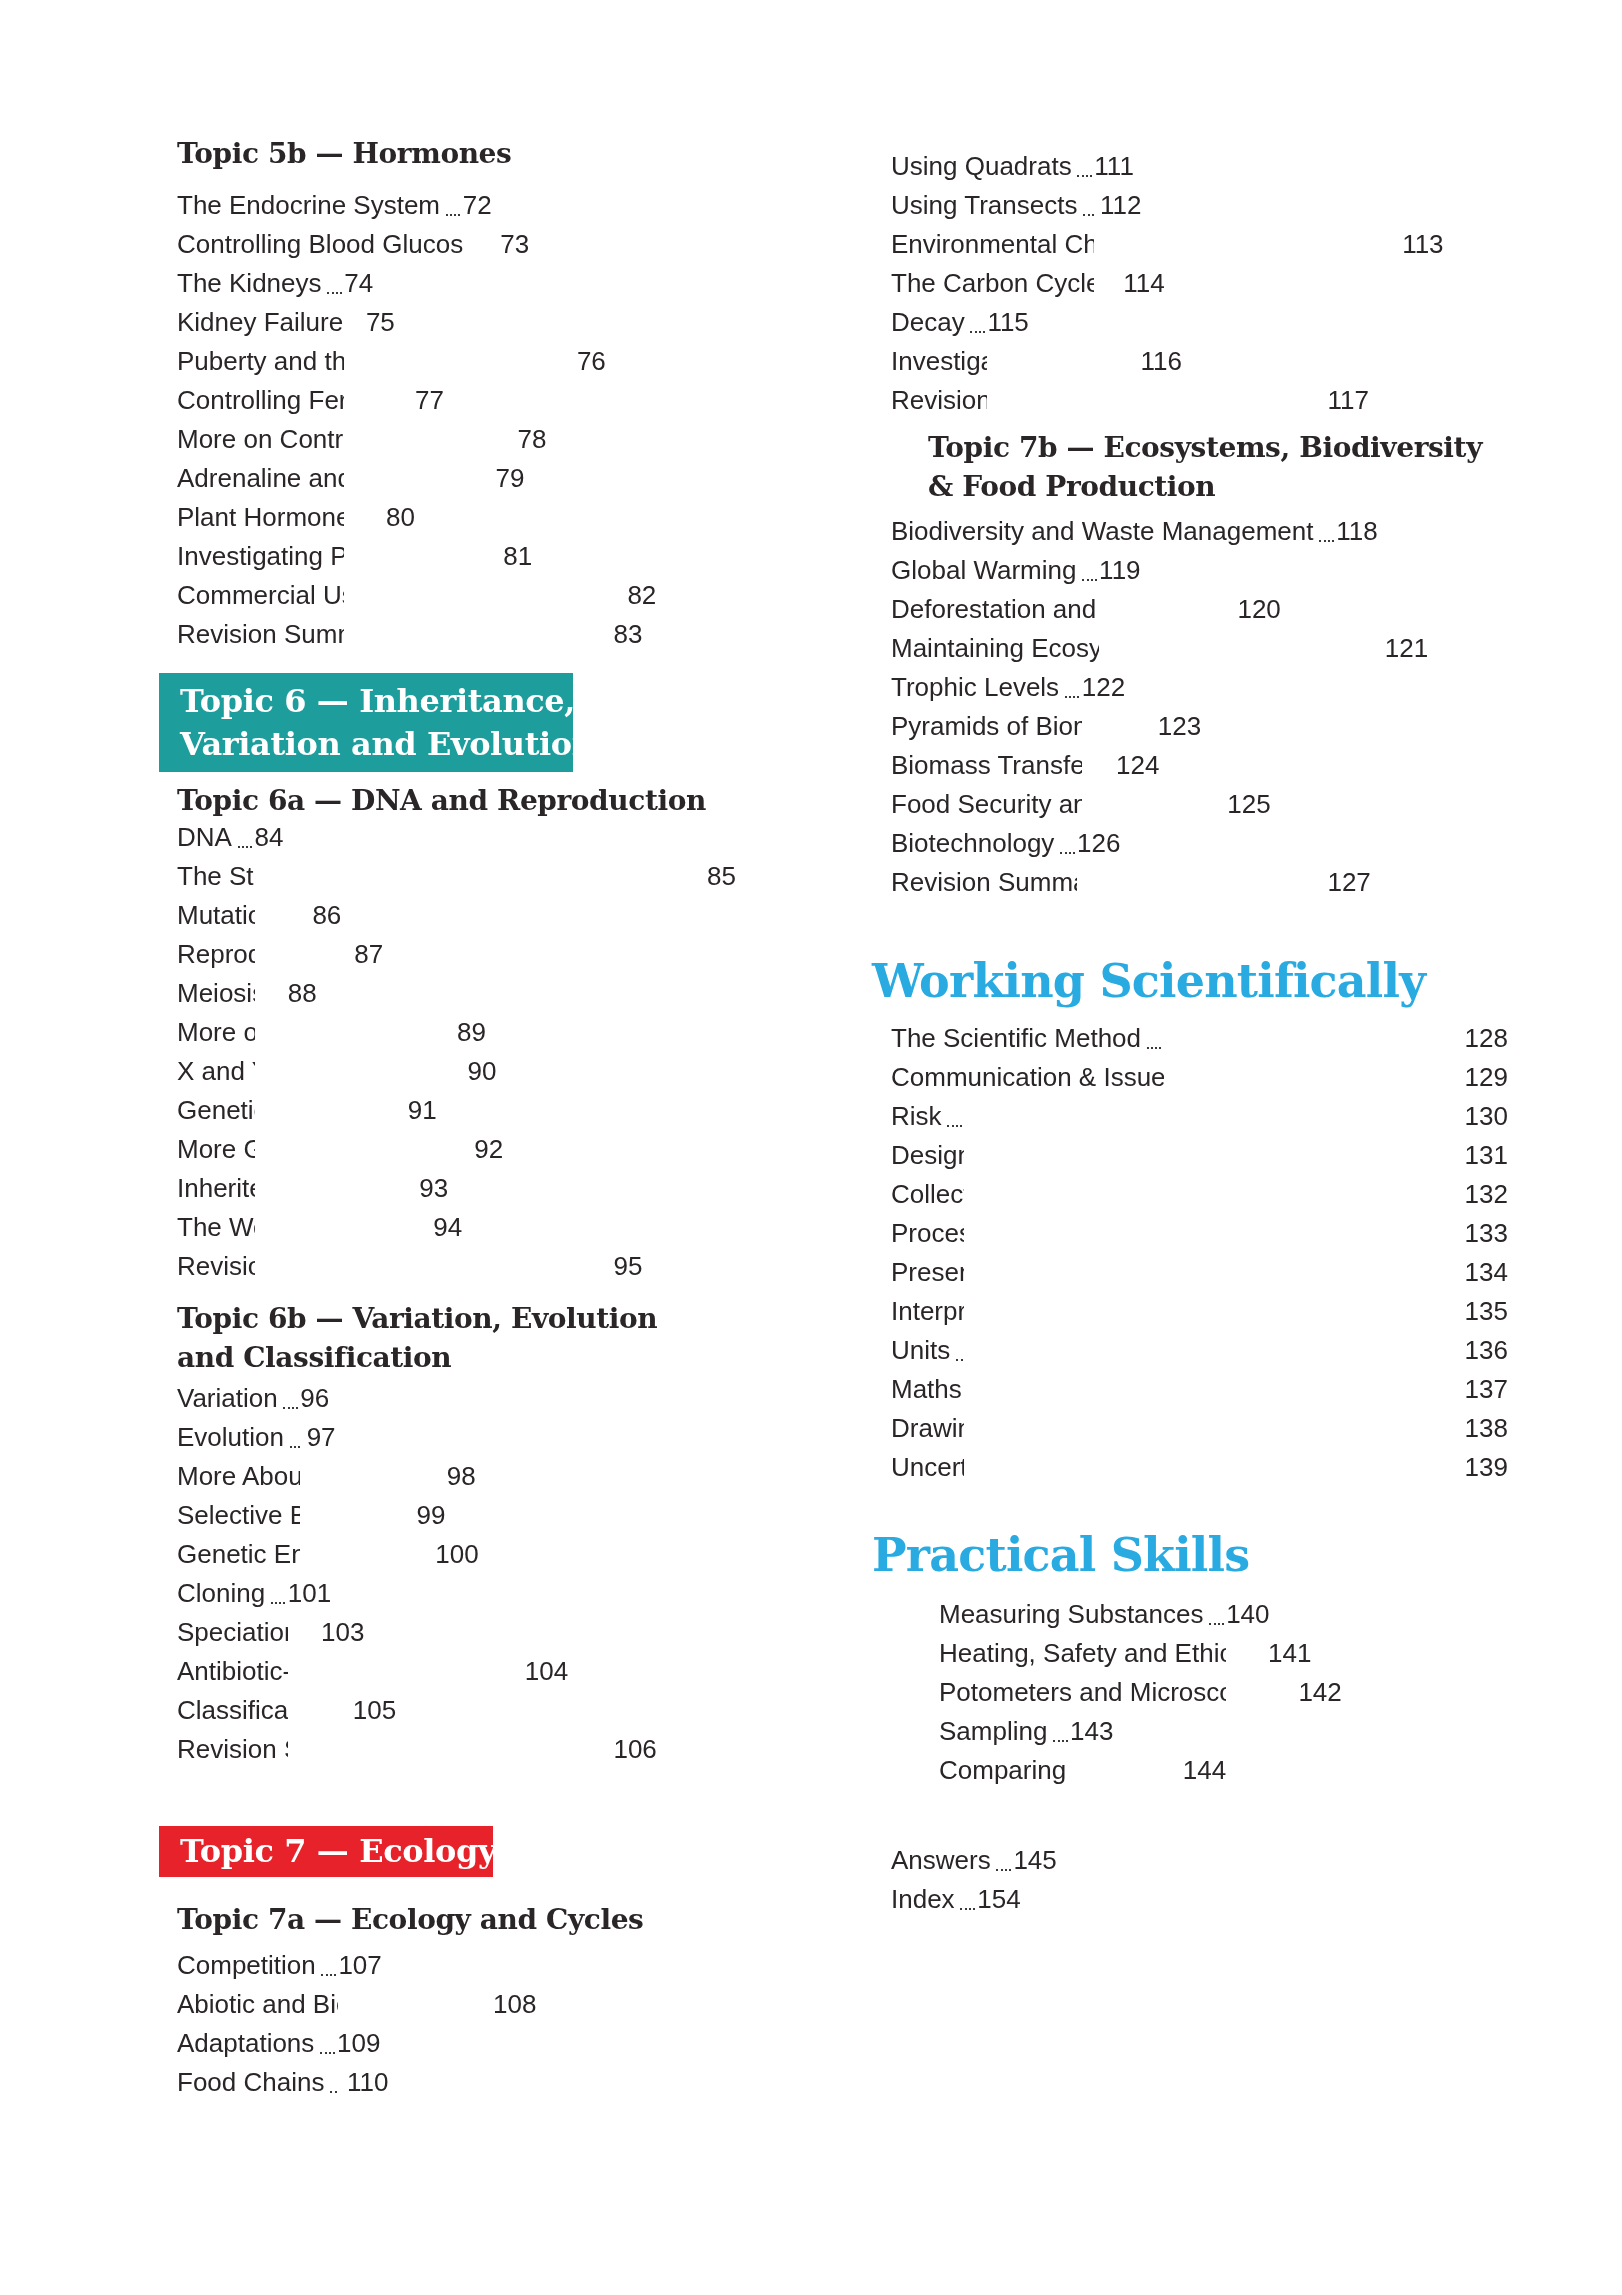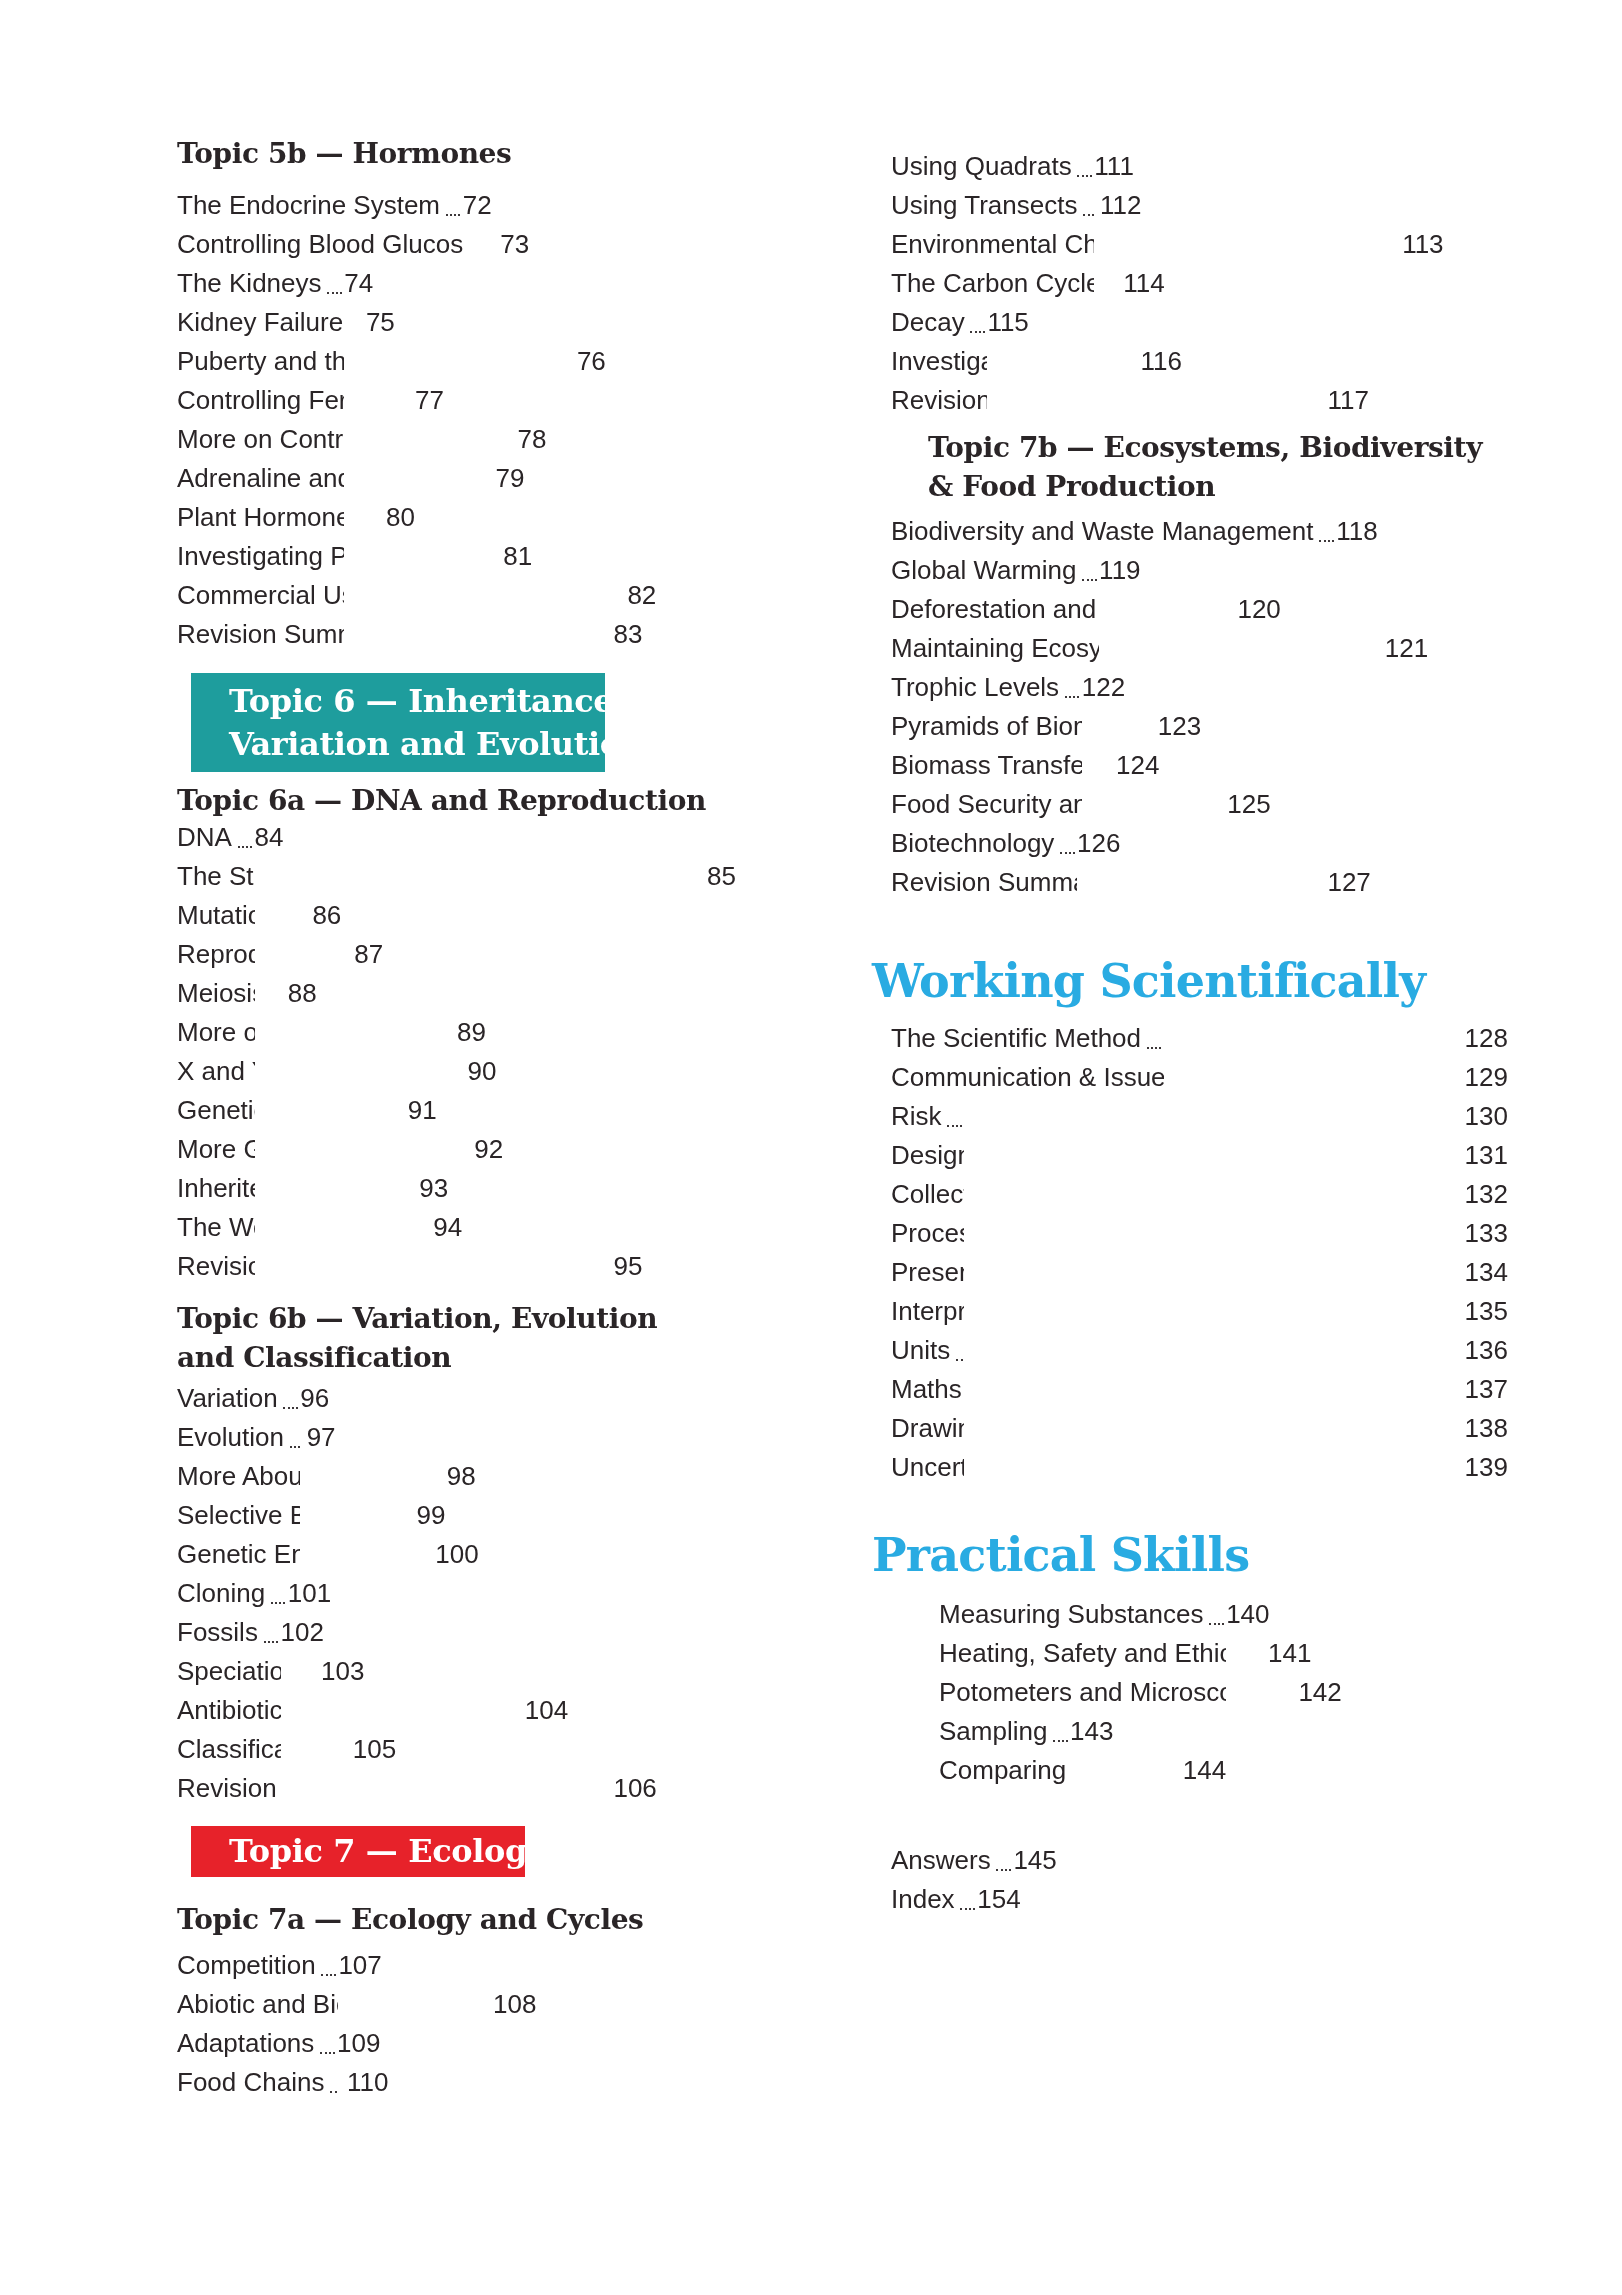--- a/index.html
+++ b/index.html
@@ -23,28 +23,27 @@
     letter-spacing:-0.4px;
     color:var(--ink);
     white-space:nowrap;
   }
   .topic-header .hline{display:block;}
   .banner{
     display:flex;
     flex-direction:column;
     justify-content:center;
     box-sizing:border-box;
-    padding-left:38px;
+    padding-left:21px;
     color:#ffffff;
     font-family:"DejaVu Serif","Liberation Serif",serif;
     font-weight:bold;
     font-size:32px;
     letter-spacing:-0.4px;
     white-space:nowrap;
-    margin-left:32px;
   }
   .banner .banner-line{line-height:43px;display:block;}
   .section-heading{
     font-family:"DejaVu Serif","Liberation Serif",serif;
     font-weight:bold;
     font-size:46px;
     line-height:50px;
     letter-spacing:-0.8px;
     white-space:nowrap;
   }
@@ -234,25 +233,20 @@
           <span class="label">Genetic Engineering</span>
           <span class="dots"></span>
           <span class="page">100</span>
         </div>
         <div class="toc-entry">
           <span class="label">Cloning</span>
           <span class="dots"></span>
           <span class="page">101</span>
         </div>
         <div class="toc-entry">
-          <span class="label">Fossils</span>
-          <span class="dots"></span>
-          <span class="page">102</span>
-        </div>
-        <div class="toc-entry">
           <span class="label">Speciation</span>
           <span class="dots"></span>
           <span class="page">103</span>
         </div>
         <div class="toc-entry">
           <span class="label">Antibiotic-Resistant Bacteria</span>
           <span class="dots"></span>
           <span class="page">104</span>
         </div>
         <div class="toc-entry">

